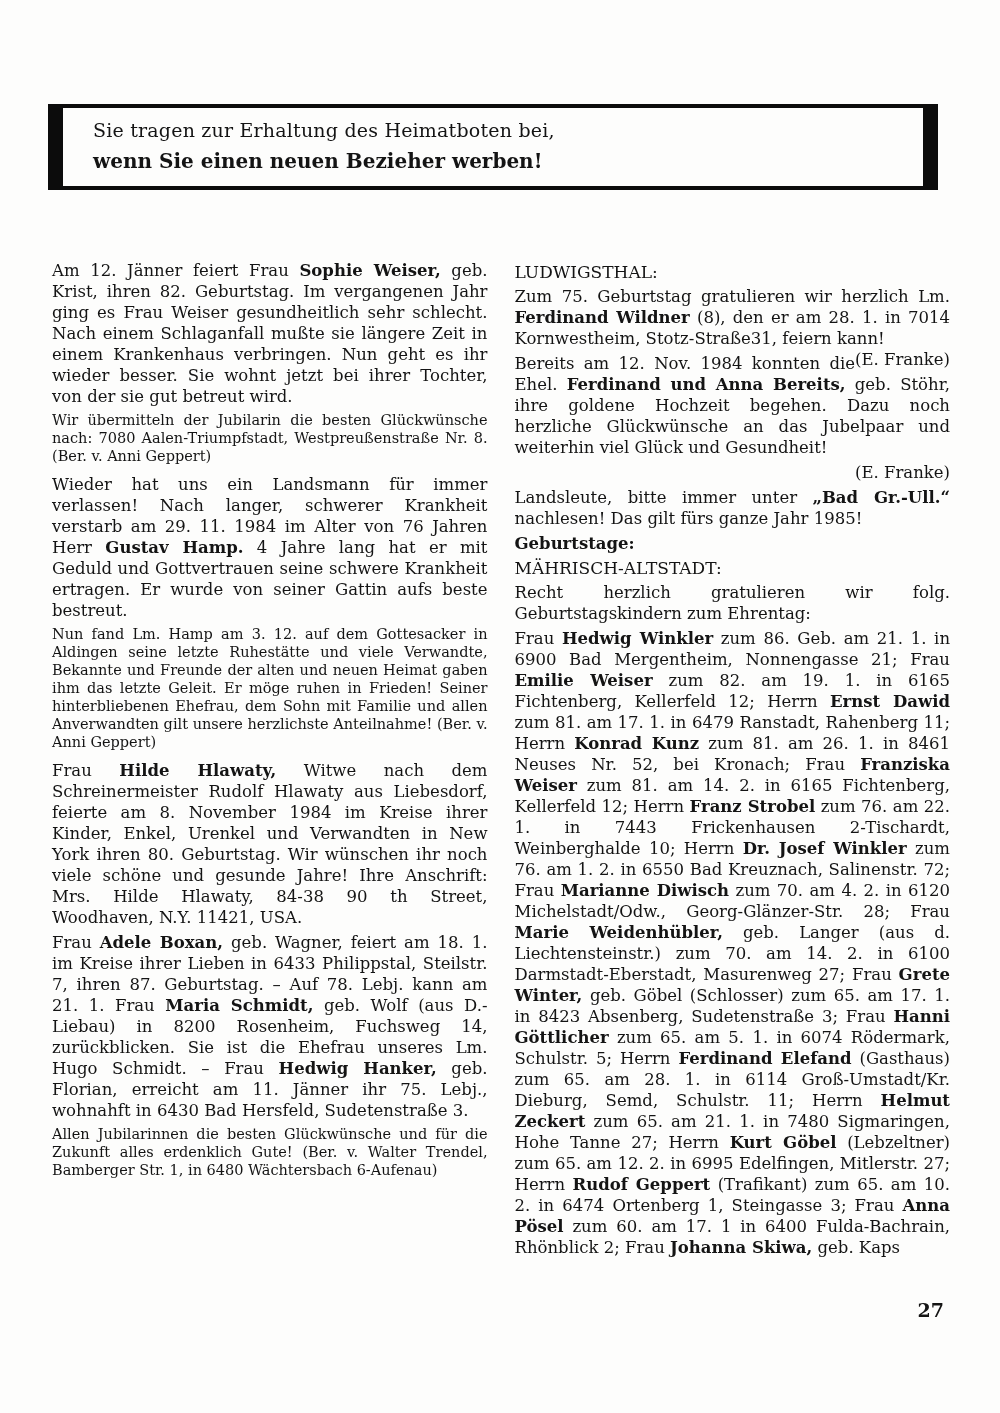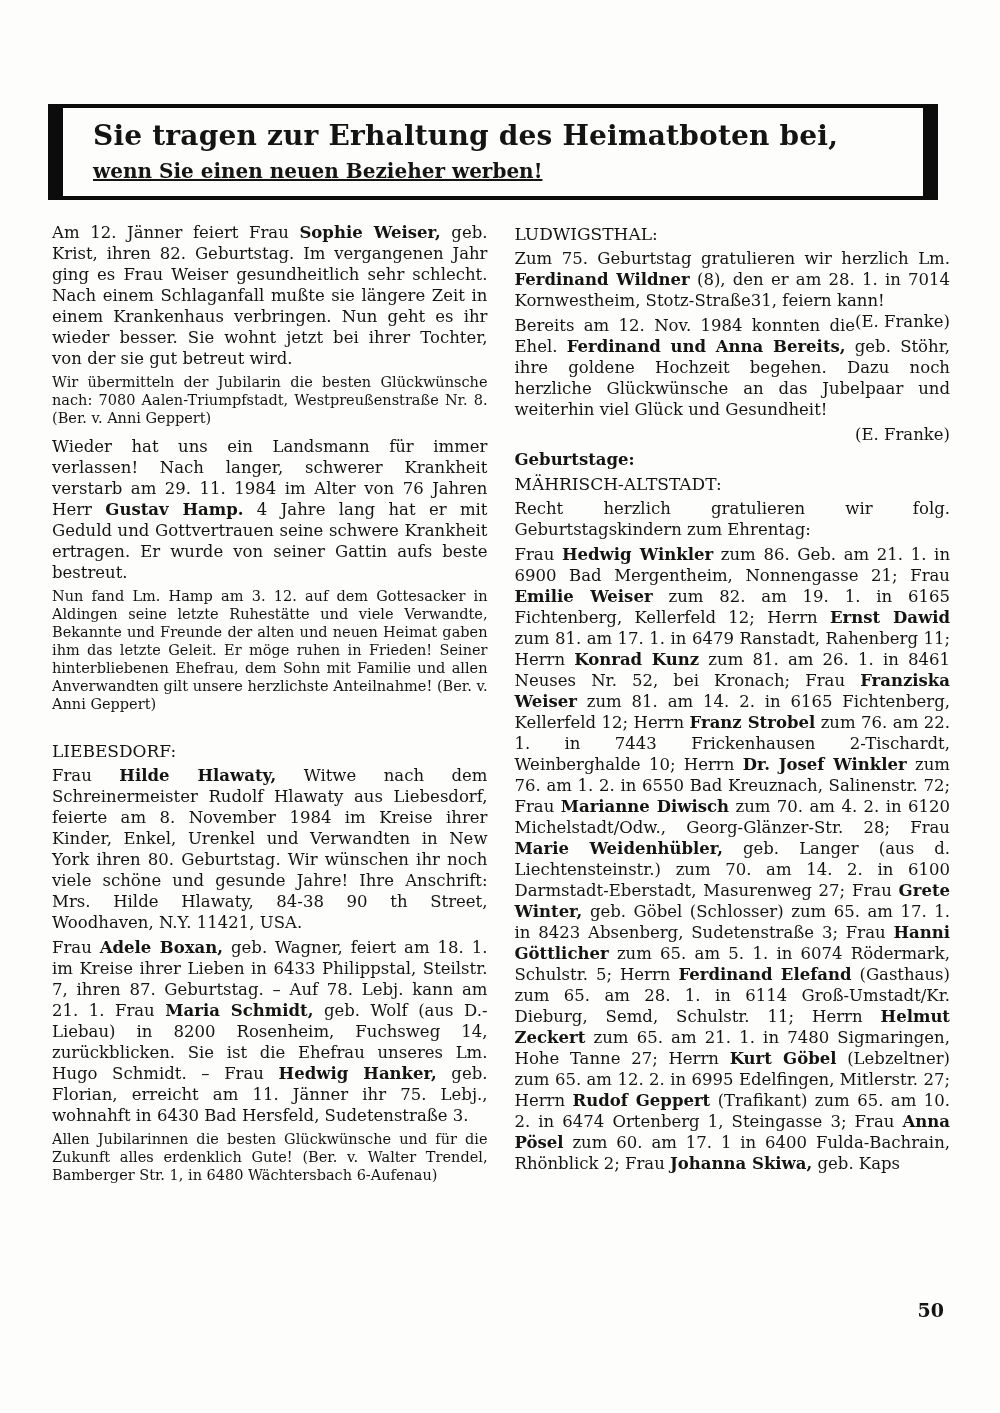--- a/index.html
+++ b/index.html
@@ -19,39 +19,38 @@
   .banner {
     margin: 104px 62px 0 48px;
     border-top: 4px solid #0c0c0c;
     border-bottom: 4px solid #0c0c0c;
     border-left: 15px solid #0c0c0c;
     border-right: 15px solid #0c0c0c;
     padding: 12px 24px 13px 30px;
     background: #fdfdfc;
   }
   .banner-line1 {
-    font-size: 28px;
-    font-weight: bold;
+    font-size: 19px;
+    font-weight: normal;
     letter-spacing: 0.2px;
     line-height: 1.15;
   }
   .banner-line2 {
     font-size: 20px;
     font-weight: bold;
     margin-top: 7px;
-    text-decoration: underline;
   }
 
   
   .columns {
     display: flex;
     gap: 27px;
     margin: 22px 50px 0 52px;
   }
-  .col { flex: 1 1 0; min-width: 0; }
+  .col { flex: 1 1 0; min-width: 0; margin-top: 48px; }
 
   .block {
     font-size: 16.5px;
     line-height: 21px;
     text-align: justify;
     margin: 0 0 4px 0;
     hyphens: auto;
     -webkit-hyphens: auto;
   }
   .block b { font-weight: bold; }
@@ -97,32 +96,32 @@
     <div class="banner-line1">Sie tragen zur Erhaltung des Heimatboten bei,</div>
     <div class="banner-line2">wenn Sie einen neuen Bezieher werben!</div>
   </div>
 
   <div class="columns">
     <div class="col">
         <div class="block para"><span>Am 12. Jänner feiert Frau </span><b>Sophie Weiser,</b><span> geb. Krist, ihren 82. Geburtstag. Im vergangenen Jahr ging es Frau Weiser gesundheitlich sehr schlecht. Nach einem Schlaganfall mußte sie längere Zeit in einem Krankenhaus verbringen. Nun geht es ihr wieder besser. Sie wohnt jetzt bei ihrer Tochter, von der sie gut betreut wird.</span></div>
         <div class="block small"><span>Wir übermitteln der Jubilarin die besten Glückwünsche nach: 7080 Aalen-Triumpfstadt, Westpreußenstraße Nr. 8. (Ber. v. Anni Geppert)</span></div>
         <div class="block para"><span>Wieder hat uns ein Landsmann für immer verlassen! Nach langer, schwerer Krankheit verstarb am 29. 11. 1984 im Alter von 76 Jahren Herr </span><b>Gustav Hamp.</b><span> 4 Jahre lang hat er mit Geduld und Gottvertrauen seine schwere Krankheit ertragen. Er wurde von seiner Gattin aufs beste bestreut.</span></div>
         <div class="block small"><span>Nun fand Lm. Hamp am 3. 12. auf dem Gottesacker in Aldingen seine letzte Ruhestätte und viele Verwandte, Bekannte und Freunde der alten und neuen Heimat gaben ihm das letzte Geleit. Er möge ruhen in Frieden! Seiner hinterbliebenen Ehefrau, dem Sohn mit Familie und allen Anverwandten gilt unsere herzlichste Anteilnahme! (Ber. v. Anni Geppert)</span></div>
-        <div class="block heading spaced"><span>LIEBESDORF:</span></div>
         <div class="block para"><span>Frau </span><b>Hilde Hlawaty,</b><span> Witwe nach dem Schreinermeister Rudolf Hlawaty aus Liebesdorf, feierte am 8. November 1984 im Kreise ihrer Kinder, Enkel, Urenkel und Verwandten in New York ihren 80. Geburtstag. Wir wünschen ihr noch viele schöne und gesunde Jahre! Ihre Anschrift: Mrs. Hilde Hlawaty, 84-38 90 th Street, Woodhaven, N.Y. 11421, USA.</span></div>
         <div class="block para"><span>Frau </span><b>Adele Boxan,</b><span> geb. Wagner, feiert am 18. 1. im Kreise ihrer Lieben in 6433 Philippstal, Steilstr. 7, ihren 87. Geburtstag. – Auf 78. Lebj. kann am 21. 1. Frau </span><b>Maria Schmidt,</b><span> geb. Wolf (aus D.-Liebau) in 8200 Rosenheim, Fuchsweg 14, zurückblicken. Sie ist die Ehefrau unseres Lm. Hugo Schmidt. – Frau </span><b>Hedwig Hanker,</b><span> geb. Florian, erreicht am 11. Jänner ihr 75. Lebj., wohnahft in 6430 Bad Hersfeld, Sudetenstraße 3.</span></div>
         <div class="block small"><span>Allen Jubilarinnen die besten Glückwünsche und für die Zukunft alles erdenklich Gute! (Ber. v. Walter Trendel, Bamberger Str. 1, in 6480 Wächtersbach 6-Aufenau)</span></div>
       </div>
     <div class="col">
         <div class="block heading"><span>LUDWIGSTHAL:</span></div>
         <div class="block para"><span>Zum 75. Geburtstag gratulieren wir herzlich Lm. </span><b>Ferdinand Wildner</b><span> (8), den er am 28. 1. in 7014 Kornwestheim, Stotz-Straße31, feiern kann!</span><span class="sig">(E. Franke)</span></div>
         <div class="block para"><span>Bereits am 12. Nov. 1984 konnten die Ehel. </span><b>Ferdinand und Anna Bereits,</b><span> geb. Stöhr, ihre goldene Hochzeit begehen. Dazu noch herzliche Glückwünsche an das Jubelpaar und weiterhin viel Glück und Gesundheit!</span></div>
         <div class="block sig"><span>(E. Franke)</span></div>
+        <div class="block para"><span>Landsleute, bitte immer unter </span><b>„Bad Gr.-Ull.“</b><span> nachlesen! Das gilt fürs ganze Jahr 1985!</span></div>
         <div class="block bold-line"><span>Geburtstage:</span></div>
         <div class="block heading"><span>MÄHRISCH-ALTSTADT:</span></div>
         <div class="block para"><span>Recht herzlich gratulieren wir folg. Geburtstagskindern zum Ehrentag:</span></div>
         <div class="block para"><span>Frau </span><b>Hedwig Winkler</b><span> zum 86. Geb. am 21. 1. in 6900 Bad Mergentheim, Nonnengasse 21; Frau </span><b>Emilie Weiser</b><span> zum 82. am 19. 1. in 6165 Fichtenberg, Kellerfeld 12; Herrn </span><b>Ernst Dawid</b><span> zum 81. am 17. 1. in 6479 Ranstadt, Rahenberg 11; Herrn </span><b>Konrad Kunz</b><span> zum 81. am 26. 1. in 8461 Neuses Nr. 52, bei Kronach; Frau </span><b>Franziska Weiser</b><span> zum 81. am 14. 2. in 6165 Fichtenberg, Kellerfeld 12; Herrn </span><b>Franz Strobel</b><span> zum 76. am 22. 1. in 7443 Frickenhausen 2-Tischardt, Weinberghalde 10; Herrn </span><b>Dr. Josef Winkler</b><span> zum 76. am 1. 2. in 6550 Bad Kreuznach, Salinenstr. 72; Frau </span><b>Marianne Diwisch</b><span> zum 70. am 4. 2. in 6120 Michelstadt/Odw., Georg-Glänzer-Str. 28; Frau </span><b>Marie Weidenhübler,</b><span> geb. Langer (aus d. Liechtensteinstr.) zum 70. am 14. 2. in 6100 Darmstadt-Eberstadt, Masurenweg 27; Frau </span><b>Grete Winter,</b><span> geb. Göbel (Schlosser) zum 65. am 17. 1. in 8423 Absenberg, Sudetenstraße 3; Frau </span><b>Hanni Göttlicher</b><span> zum 65. am 5. 1. in 6074 Rödermark, Schulstr. 5; Herrn </span><b>Ferdinand Elefand</b><span> (Gasthaus) zum 65. am 28. 1. in 6114 Groß-Umstadt/Kr. Dieburg, Semd, Schulstr. 11; Herrn </span><b>Helmut Zeckert</b><span> zum 65. am 21. 1. in 7480 Sigmaringen, Hohe Tanne 27; Herrn </span><b>Kurt Göbel</b><span> (Lebzeltner) zum 65. am 12. 2. in 6995 Edelfingen, Mitlerstr. 27; Herrn </span><b>Rudof Geppert</b><span> (Trafikant) zum 65. am 10. 2. in 6474 Ortenberg 1, Steingasse 3; Frau </span><b>Anna Pösel</b><span> zum 60. am 17. 1 in 6400 Fulda-Bachrain, Rhönblick 2; Frau </span><b>Johanna Skiwa,</b><span> geb. Kaps</span></div>
       </div>
   </div>
 
-  <div class="page-number">50</div>
+  <div class="page-number">27</div>
 
 </div>
 
 </body></html>

